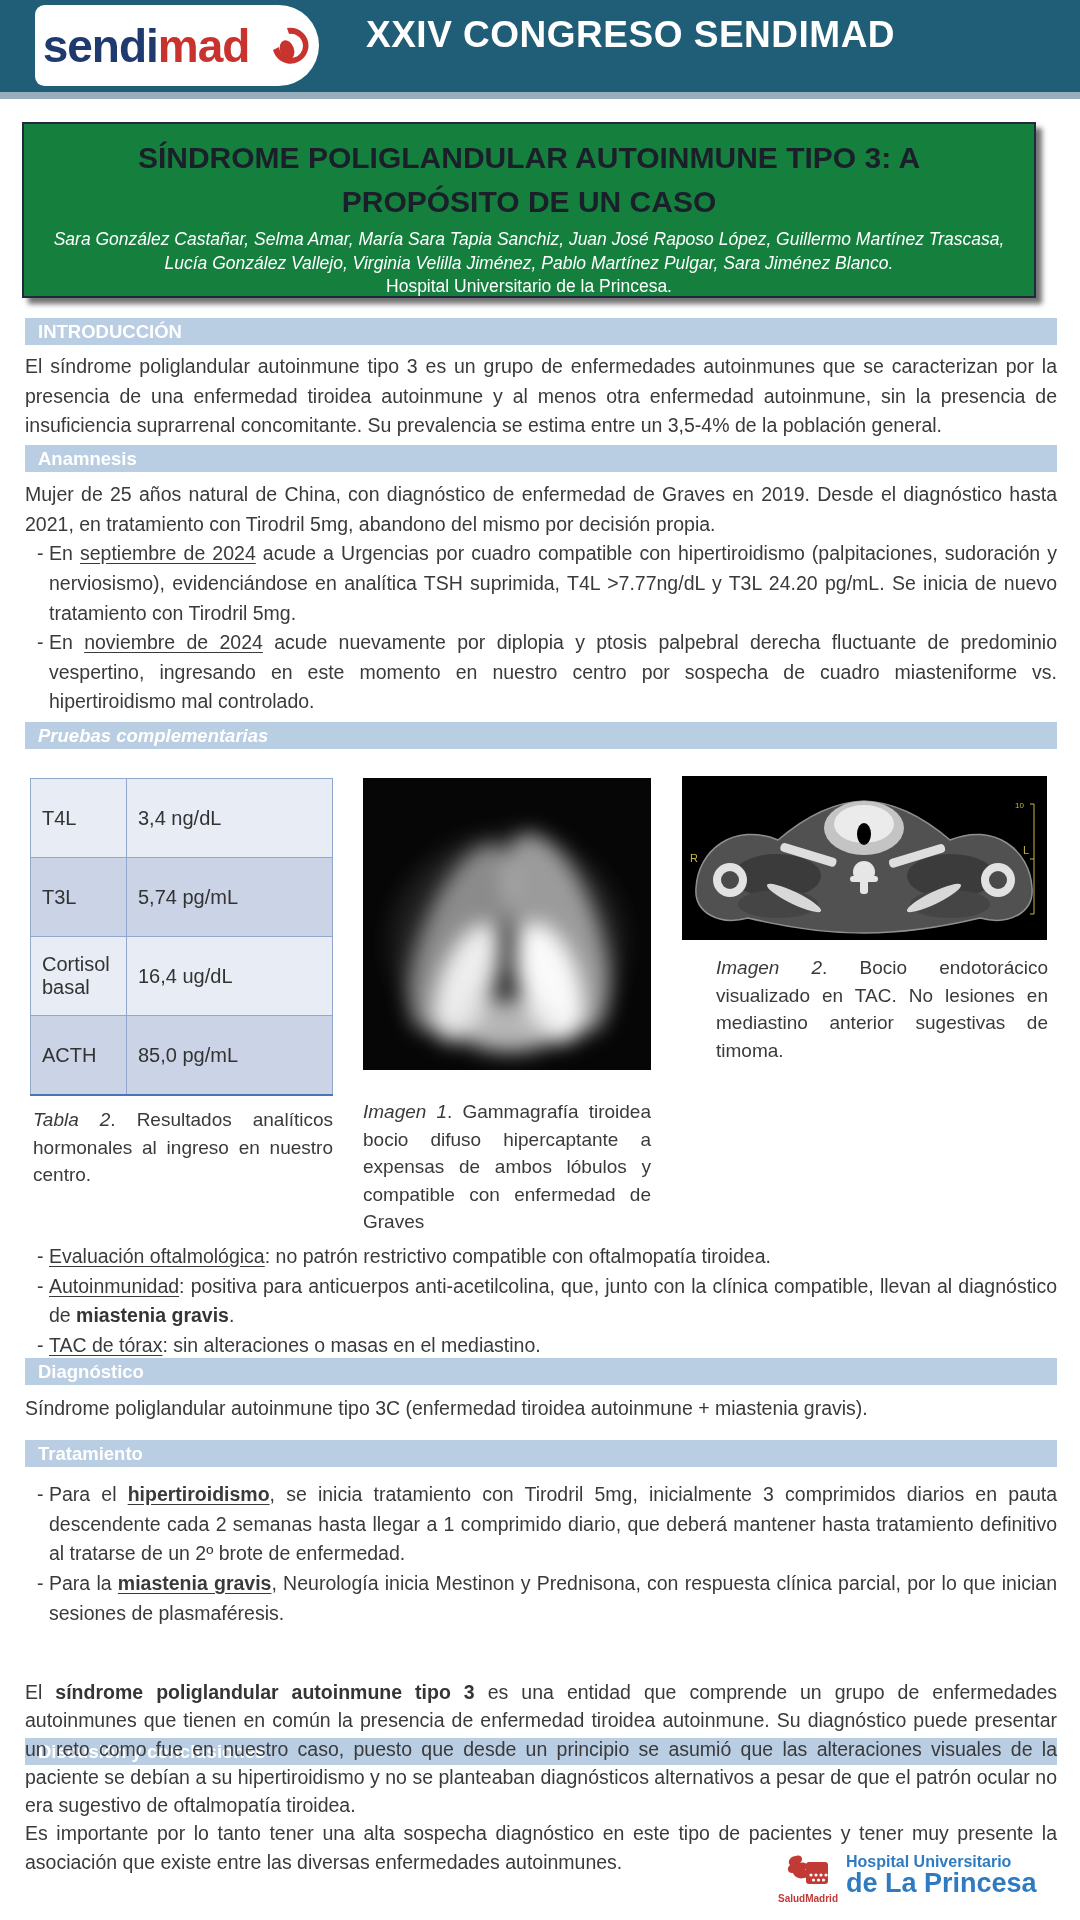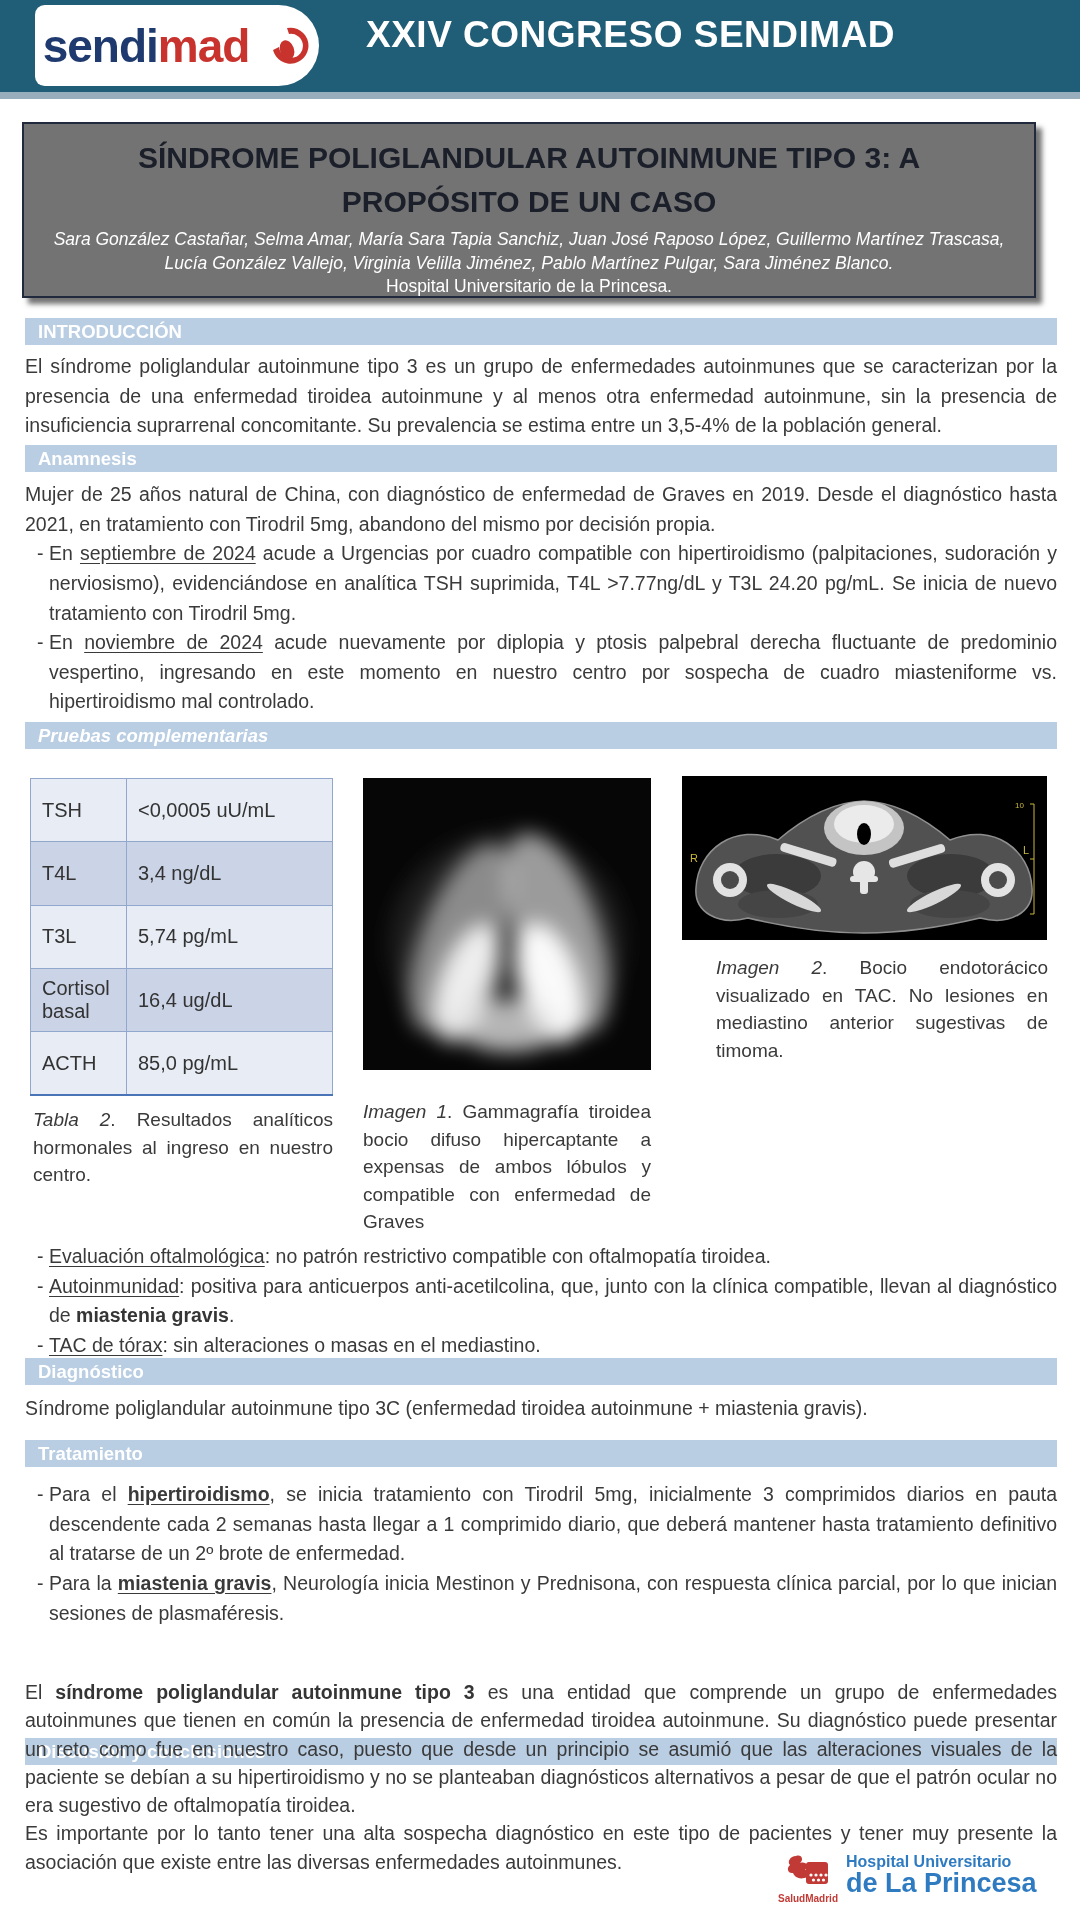--- a/index.html
+++ b/index.html
@@ -31,21 +31,21 @@
     font-size:37px; font-weight:bold; letter-spacing:0.5px;margin-left:43px;
   }
   .banner-sub {
     position:absolute; left:344px; top:57px; color:#ffffff;
     font-size:21px; font-weight:bold; font-style:italic;margin-top:40px;
   }
 
   
   .title-block {
     position:absolute; left:22px; top:122px; width:1014px; height:176px;
-    background:#737373; border:2px solid #202a3c;
+    background:#15803d; border:2px solid #202a3c;
     box-shadow:6px 6px 5px rgba(70,70,70,0.75);
     text-align:center; padding-top:12px;
   }
   .poster-title {
     color:#1b1f2a; font-size:30px; font-weight:bold; line-height:1.45;
     max-width:960px; margin:0 auto;
   }
   .poster-authors {
     color:#ffffff; font-size:17.5px; font-style:italic; line-height:1.35;
     max-width:980px; margin:5px auto 0;
@@ -151,24 +151,20 @@
 </div>
 
 <div class="sec-bar italic" style="top:722px">Pruebas complementarias</div>
 
 <table class="lab-table">
   <colgroup>
       <col class="c1">
       <col>
     </colgroup>
   <tbody>
-      <tr>
-        <td>TSH</td>
-        <td>&lt;0,0005 uU/mL</td>
-      </tr>
   <tr>
         <td>T4L</td>
         <td>3,4 ng/dL</td>
       </tr>
   <tr>
         <td>T3L</td>
         <td>5,74 pg/mL</td>
       </tr>
   <tr>
         <td>Cortisol basal</td>

